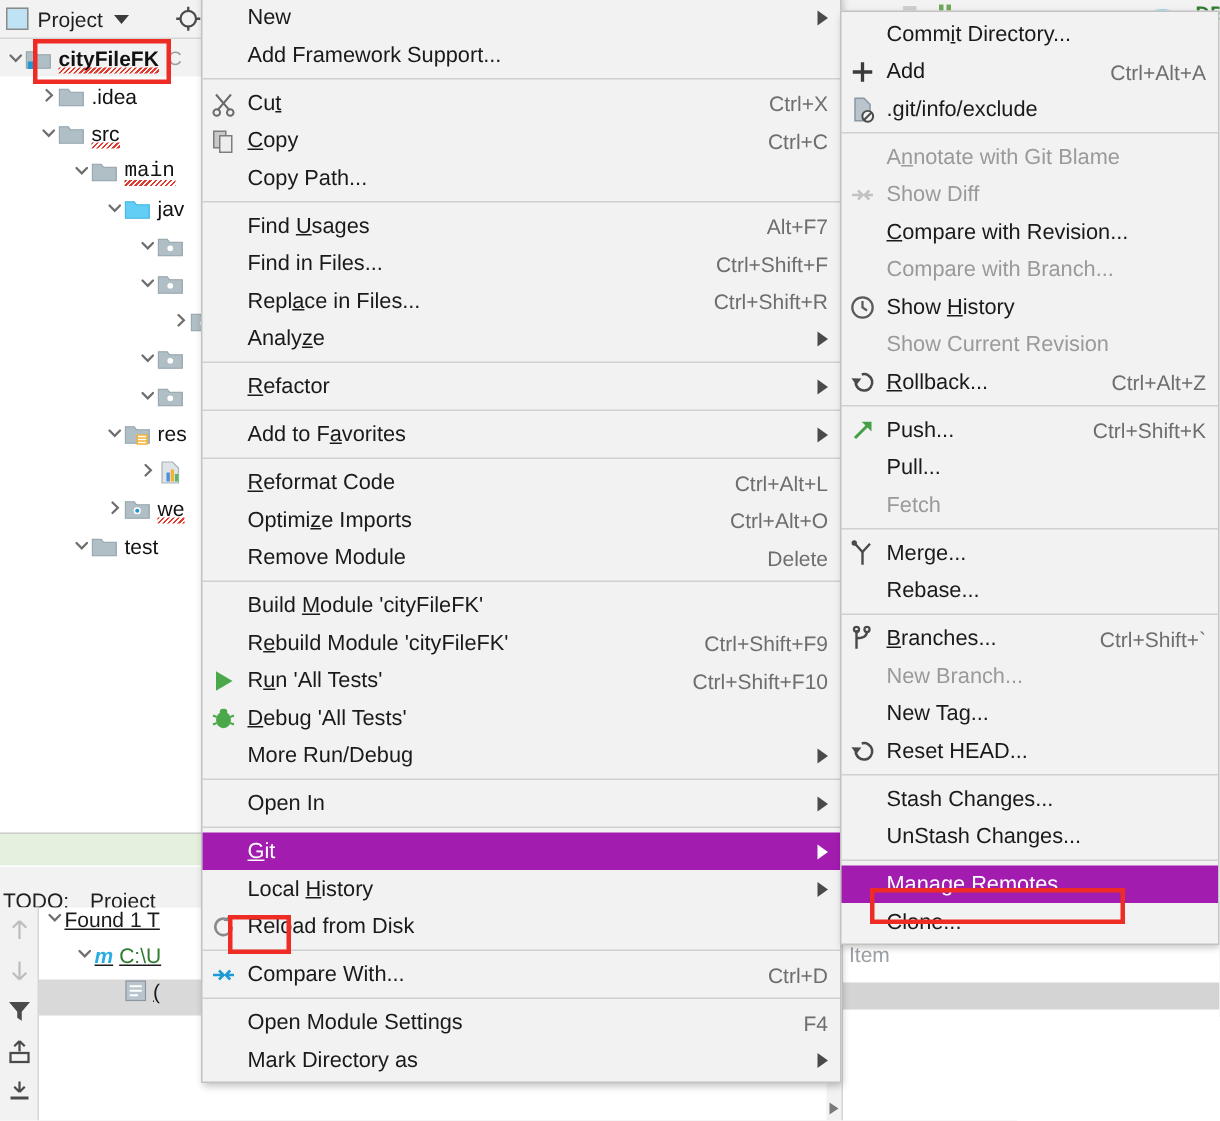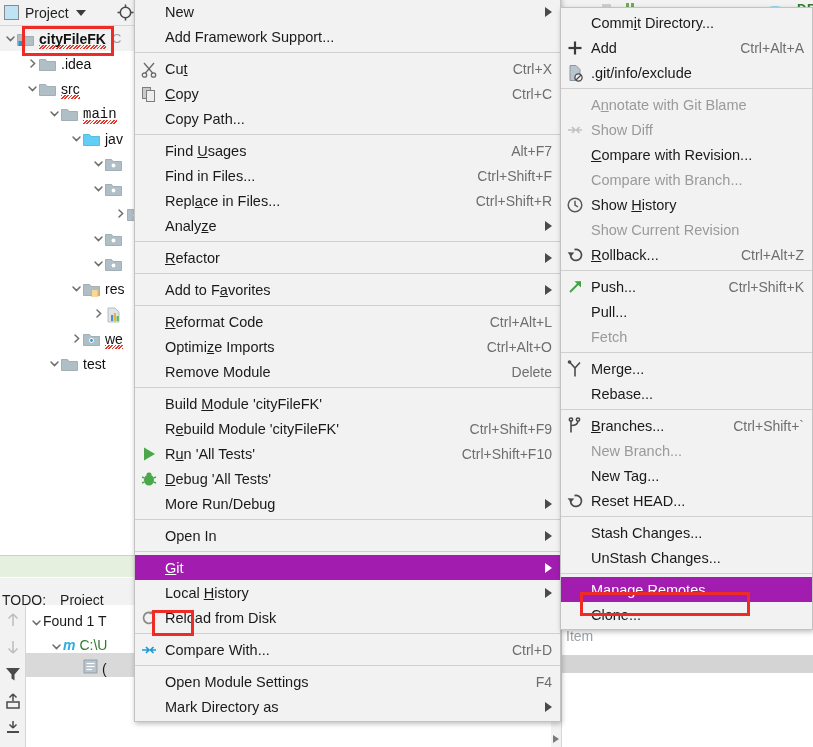--- a/index.html
+++ b/index.html
@@ -78,21 +78,21 @@
     padding-left: 2px; border-bottom: 1px solid #d6d6d6;
   }
   .todo-tab { font-size: 14px; color: #1f1f1f; }
   .todo-body { position: absolute; left: 0; top: 605px; width: 140px; height: 142px; background: #fff; }
   .todo-gutter {
     position: absolute; left: 0; top: 605px; width: 26px; height: 142px;
     background: #f2f2f2; border-right: 1px solid #d6d6d6;
     display: flex; flex-direction: column; align-items: center; padding-top: 6px; gap: 9px;
   }
   .g-icon { width: 18px; height: 18px; }
-  .todo-row { position: relative; height: 24px; display: flex; align-items: flex-end; white-space: nowrap; }
+  .todo-row { position: relative; height: 24px; display: flex; align-items: flex-start; white-space: nowrap; text-decoration: underline; }
   .todo-row.hl { background: #d9d9d9; }
 
   
   .right-bg { position: absolute; left: 560px; top: 18px; width: 253px; height: 729px; background: #fff; }
   .rb-label { position: absolute; left: 566px; top: 628px; font-size: 14px; color: #9aa0a6; }
   .rb-grayrow { position: absolute; left: 562px; top: 655px; width: 251px; height: 18px; background: #d4d4d4; }
   .rb-sidestrip { position: absolute; left: 551px; top: 600px; width: 11px; height: 147px; background: #f2f2f2; border-right:1px solid #d6d6d6;}
   .rb-tick { position: absolute; left: 551px; width: 11px; height: 1px; background: #d6d6d6; }
   .rb-arrow { position: absolute; left: 553px; width: 0; height: 0;
     border-top: 4px solid transparent; border-bottom: 4px solid transparent; border-left: 6px solid #7a7a7a; }

